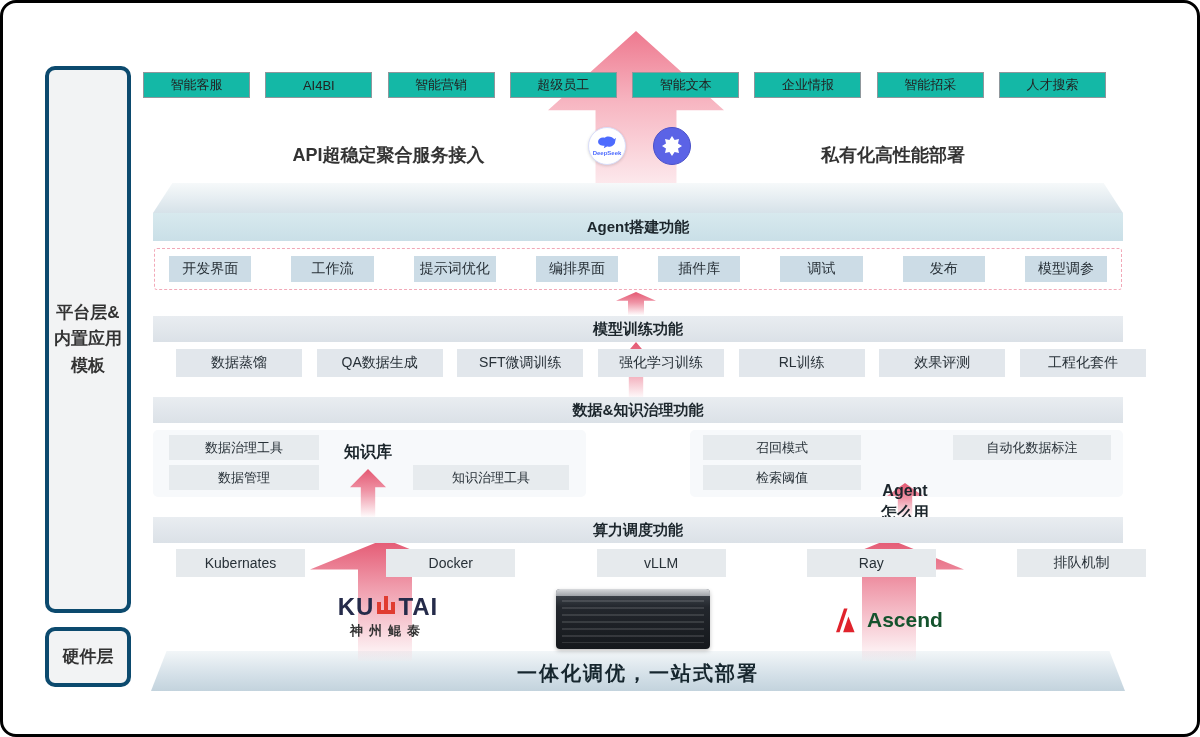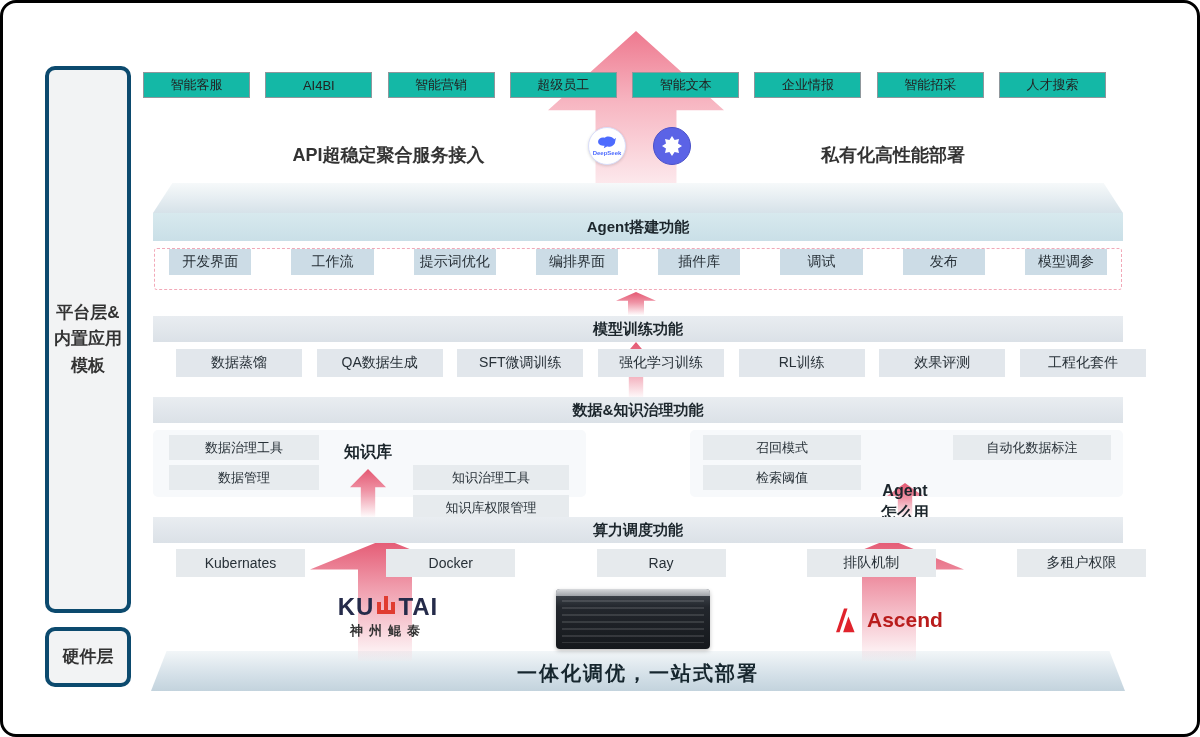--- a/index.html
+++ b/index.html
@@ -49,21 +49,21 @@
     background:linear-gradient(180deg,#f2f6f8 0%,#d4e0e8 60%,#c3d3dd 100%);
     display:flex;align-items:center;justify-content:center;}
   .banner-text{font-size:20px;font-weight:bold;color:#16262e;letter-spacing:2px;padding-top:4px;}
   
   .bar{position:absolute;display:flex;align-items:center;justify-content:center;
     font-weight:bold;font-size:15px;color:#1c262c;z-index:2;}
   .bar-teal{background:linear-gradient(180deg,#d7e9ee,#c9dfe7);}
   .bar-gray{background:linear-gradient(180deg,#e9edf1,#dbe1e7);}
   
   .dashed-row{position:absolute;left:151px;top:245px;width:968px;height:42px;box-sizing:border-box;
-    border:1px dashed #f2a9b8;border-radius:3px;display:flex;align-items:flex-start;
+    border:1px dashed #f2a9b8;border-radius:3px;display:flex;align-items:center;
     justify-content:space-between;padding:0 14px;z-index:2;background:transparent;gap:40px;}
   .chip{display:flex;align-items:center;justify-content:center;font-size:14px;color:#273037;
     box-sizing:border-box;}
   .chip-blue{background:#ccdce6;height:26px;width:100px;}
   .row{position:absolute;display:flex;justify-content:space-between;z-index:2;padding-left:23px;}
   .chip-gray{background:#e2e7ec;height:28px;width:126px;}
   .chip-comp{background:#e6eaed;height:28px;width:129px;font-size:14px;}
   
   .panel{position:absolute;top:427px;width:433px;height:67px;background:#f7f9fb;border-radius:5px;z-index:0;}
   .kstack{position:absolute;display:flex;flex-direction:column;gap:5px;z-index:2;}
@@ -77,21 +77,21 @@
   .kuntai-txt{font-size:24px;font-weight:800;color:#252b4a;letter-spacing:1px;line-height:1;}
   .kuntai-sub{font-size:13px;color:#333;letter-spacing:6px;margin-top:3px;font-weight:bold;}
   .server{position:absolute;left:553px;top:586px;width:154px;height:60px;border-radius:4px;z-index:2;
     background:linear-gradient(180deg,#4a5058 0%,#23272d 30%,#15181c 100%);
     box-shadow:0 2px 4px rgba(0,0,0,.25);overflow:hidden;}
   .server-top{position:absolute;left:0;top:0;width:100%;height:7px;
     background:linear-gradient(180deg,#d8dadd,#9fa3a8);}
   .server-slats{position:absolute;left:6px;right:6px;top:11px;bottom:6px;
     background:repeating-linear-gradient(180deg,rgba(255,255,255,.12) 0 2px,transparent 2px 7px);}
   .ascend{position:absolute;left:826px;top:604px;display:flex;align-items:center;gap:8px;z-index:3;}
-  .ascend-txt{font-size:21px;font-weight:bold;color:#b91c1c;}
+  .ascend-txt{font-size:21px;font-weight:bold;color:#14532d;}
 </style>
 </head>
 <body>
 
 <div class="canvas">
 
   <div class="side-box" style="top:63px;height:547px;">
     <span>平台层&amp;</span>
     <span>内置应用</span>
     <span>模板</span>
@@ -159,21 +159,20 @@
   <div class="panel" style="left:150px;"></div>
   <div class="panel" style="left:687px;"></div>
 
   <div class="kstack" style="left:166px;top:432px;">
     <div class="kchip" style="width:150px;">数据治理工具</div>
     <div class="kchip" style="width:150px;">数据管理</div>
   </div>
   <div class="klabel" style="left:326px;top:429px;width:78px;height:40px;">知识库</div>
   <div class="kstack" style="left:410px;top:432px;">
     <div class="kchip" style="width:156px;margin-top:30px;">知识治理工具</div>
-    <div class="kchip" style="width:156px;">知识库权限管理</div>
   </div>
 
   <div class="kstack" style="left:700px;top:432px;">
     <div class="kchip" style="width:158px;">召回模式</div>
     <div class="kchip" style="width:158px;">检索阈值</div>
   </div>
   <div class="klabel" style="left:866px;top:430px;width:72px;height:50px;margin-top:44px;">
     <span>Agent</span>
     <span>怎么用</span>
   </div>
@@ -181,23 +180,23 @@
     <div class="kchip" style="width:158px;">自动化数据标注</div>
   </div>
 
   <div class="arrow-up" style="left:347px;top:466px;width:36px;height:48px;z-index:1;"></div>
   <div class="arrow-up" style="left:884px;top:480px;width:36px;height:34px;z-index:1;"></div>
 
   <div class="bar bar-gray" style="left:150px;top:514px;width:970px;height:26px;">算力调度功能</div>
   <div class="row" style="left:150px;top:546px;width:970px;height:28px;">
     <div class="chip chip-comp">Kubernates</div>
     <div class="chip chip-comp">Docker</div>
+    <div class="chip chip-comp">vLLM</div>
     <div class="chip chip-comp">Ray</div>
     <div class="chip chip-comp">排队机制</div>
-    <div class="chip chip-comp">多租户权限</div>
   </div>
 
   <div class="arrow-tall" style="left:307px;top:536px;width:150px;height:122px;z-index:1;"></div>
   <div class="arrow-tall" style="left:811px;top:536px;width:150px;height:122px;z-index:1;"></div>
 
   <div class="kuntai">
     <div class="kuntai-row">
       <span class="kuntai-txt">KU</span>
       <svg width="20" height="20" viewBox="0 0 20 20">
         <rect x="8" y="1" width="4" height="14" fill="#e03c31"></rect>

